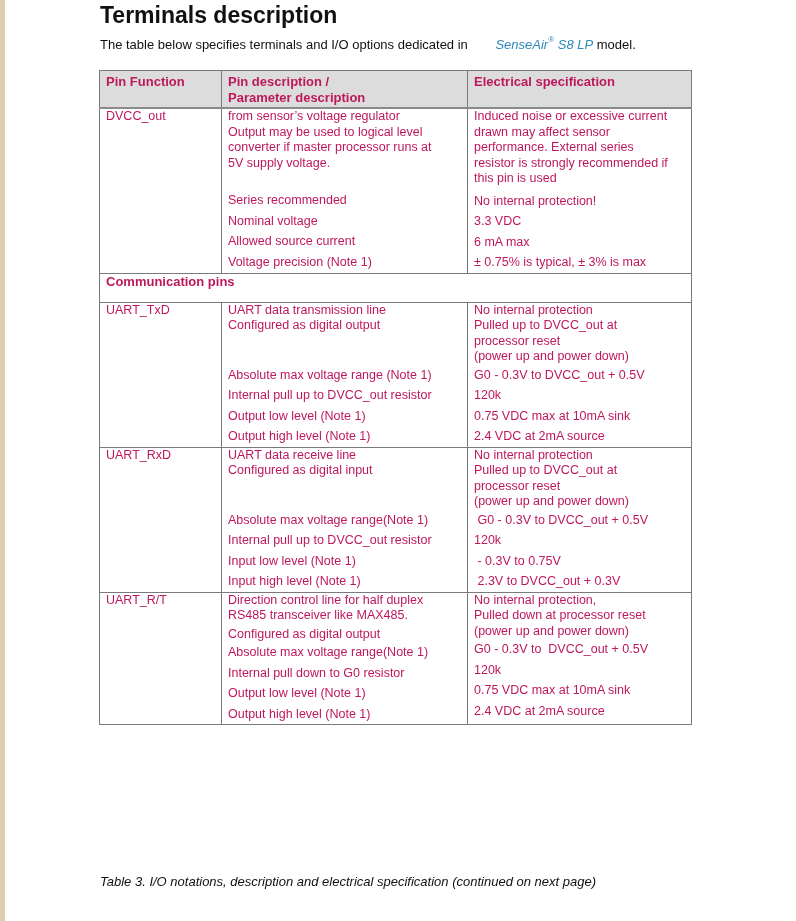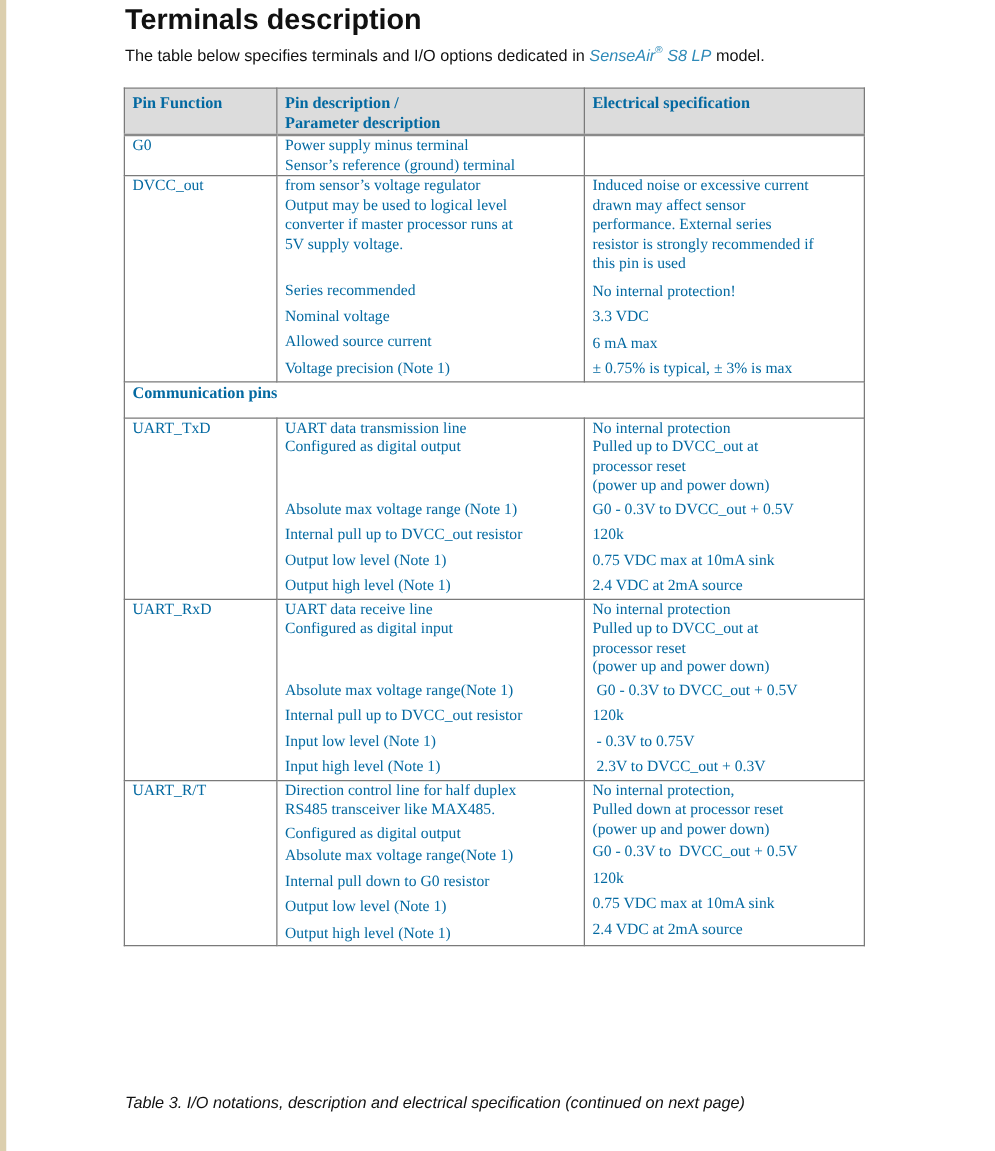--- a/index.html
+++ b/index.html
@@ -9,28 +9,27 @@
   }
   .left-strip {
     position: absolute; left: 0; top: 0; width: 5px; height: 921px; background: #dccfae;
   }
   .page-title {
     position: absolute; left: 100px; top: 2px; font-size: 23px; font-weight: bold; color: #111; margin: 0;
   }
   .intro {
     position: absolute; left: 100px; top: 37px; font-size: 13px; color: #111; white-space: nowrap;
   }
-  .brand { color: #2e8ab8; font-style: italic; }
+  .brand { color: #2e8ab8; font-style: italic; margin-left: 24px; }
   .brand sup { font-size: 8px; font-style: normal; position: relative; top: -2px; vertical-align: top; }
 
   table.spec {
     position: absolute; left: 99px; top: 70px; width: 592px;
-    border-collapse: collapse; font-size: 12.5px; color: #0369a1;
+    border-collapse: collapse; font-size: 12.5px; color: #be185d;
     table-layout: fixed;
-    font-family: Liberation Serif, serif;
   }
   table.spec col.c1 { width: 122px; }
   table.spec col.c2 { width: 246px; }
   table.spec col.c3 { width: 224px; }
   table.spec th, table.spec td {
     border: 1px solid #7a7a7a; vertical-align: top; padding: 0 6px; text-align: left;
   }
   table.spec thead th {
     background: #dcdcdc; font-weight: bold; font-size: 13px; line-height: 16px;
     padding-top: 3px; padding-bottom: 2px; height: 31px; border-bottom: 2px solid #8a8a8a;
@@ -67,28 +66,20 @@
       <th>Pin Function</th>
       <th>
           <span class="line">Pin description /</span>
           <span class="line">Parameter description</span>
         </th>
       <th>Electrical specification</th>
     </tr>
   </thead>
   <tbody>
 
-    <tr>
-      <td class="pin">G0</td>
-      <td class="desc">
-        <span class="line">Power supply minus terminal</span>
-        <span class="line">Sensor’s reference (ground) terminal</span>
-      </td>
-      <td class="elec"></td>
-    </tr>
 
 
     <tr>
       <td class="pin">DVCC_out</td>
       <td class="desc">
         <span class="line">from sensor’s voltage regulator</span>
         <span class="line">Output may be used to logical level</span>
         <span class="line">converter if master processor runs at</span>
         <span class="line">5V supply voltage.</span>
         <span class="line" style="height:19px"></span>

